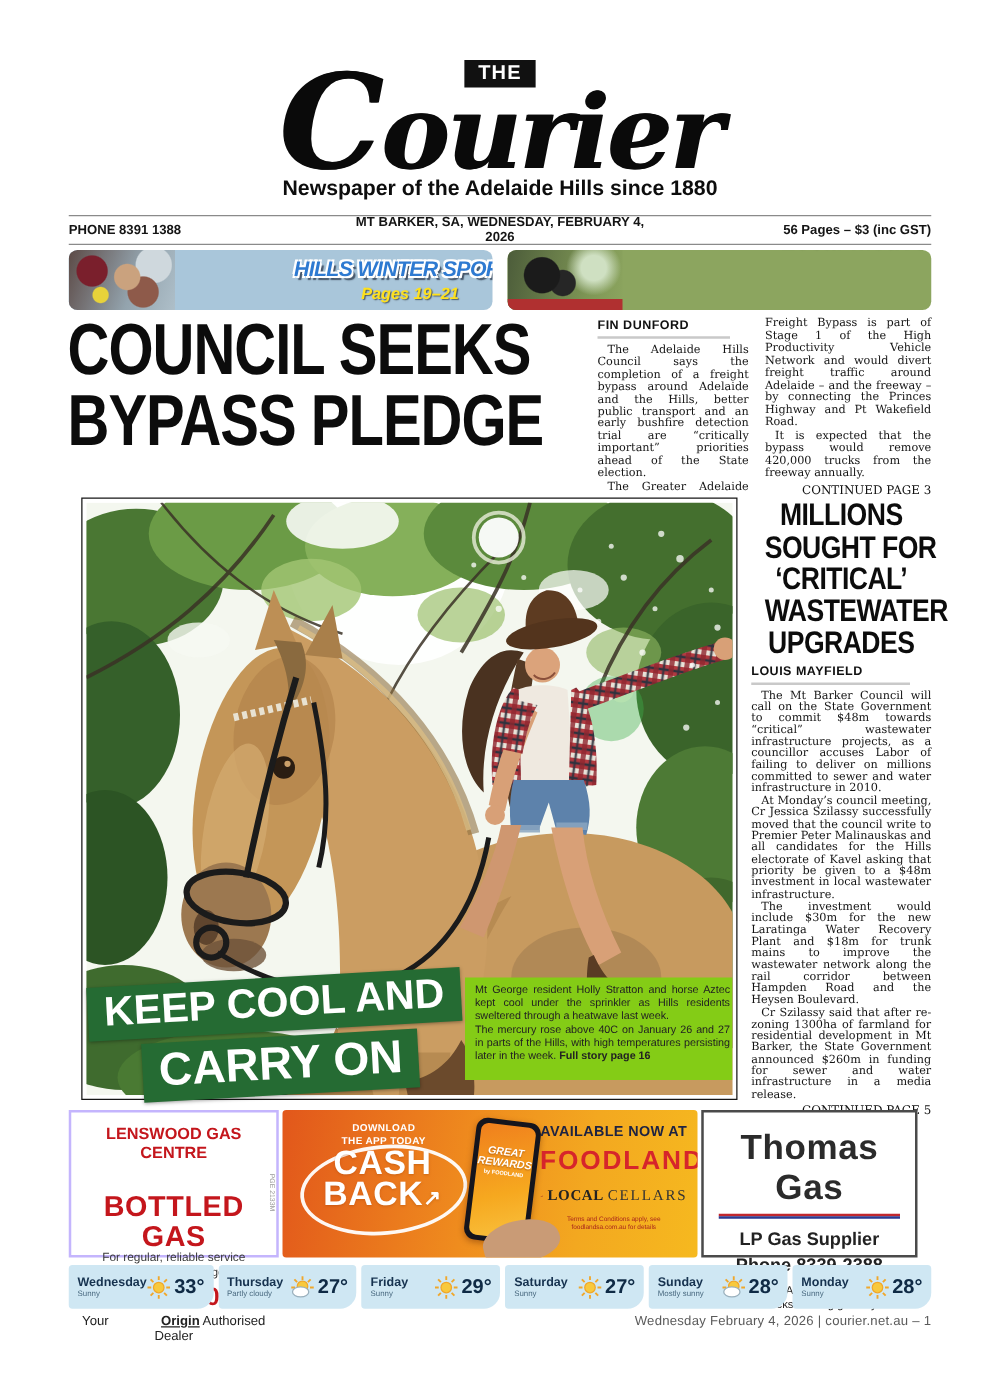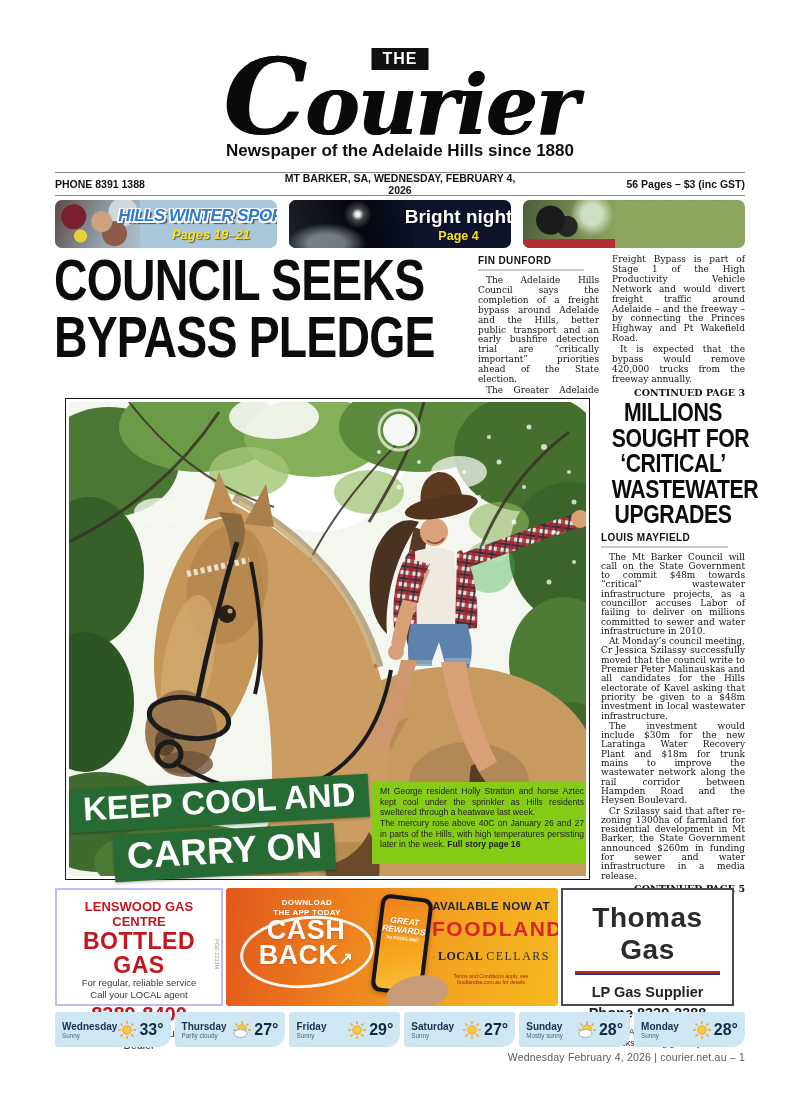--- a/index.html
+++ b/index.html
@@ -62,21 +62,21 @@
       font-weight:900;font-size:58px;line-height:0.98;letter-spacing:-1px;color:#0c0c0c;white-space:nowrap;}
   .byline{font-size:10px;font-weight:800;letter-spacing:0.4px;color:#111;
       border-bottom:2px solid #c9c9c9;padding-bottom:3px;margin-bottom:5px;width:88%;}
   .lead-cols{position:absolute;left:478px;top:255px;width:267px;display:flex;gap:13px;}
   .lead-col1{width:121px;}
   .lead-col2{width:133px;}
   .serif-body{font-family:"DejaVu Serif",serif;font-size:9px;line-height:9.9px;text-align:justify;color:#141414;}
   .serif-body p{margin:0 0 1px 0;text-indent:8px;}
   .serif-body p.noindent{text-indent:0;}
   .serif-body p.spread{text-align-last:justify;}
-  .continued{font-size:9.5px;font-weight:700;text-align:right;margin-top:3px;color:#111;}
+  .continued{font-size:9.5px;font-weight:400;text-align:right;margin-top:3px;color:#111;}
 
   
   .photo-box{position:absolute;left:65px;top:398px;width:525px;height:482px;border:1.5px solid #161616;
       background:#fff;padding:3px;box-sizing:border-box;}
   .photo-inner{position:relative;width:100%;height:100%;overflow:hidden;}
   .caption-panel{position:absolute;right:0;bottom:12px;width:214px;height:82px;background:#84cc16;
       padding:4px 2px 2px 8px;box-sizing:border-box;font-size:8.6px;line-height:1.24;text-align:justify;color:#222;}
   .caption-panel .cap{margin:0;}
   .caption-ref{font-weight:800;}
   .green-banner{position:absolute;background:#256b33;color:#fff;font-weight:900;white-space:nowrap;
@@ -89,21 +89,21 @@
   .side-headline{text-align:center;color:#0c0c0c;margin-bottom:4px;}
   .side-headline div{font-weight:900;font-size:25px;line-height:1.02;letter-spacing:-0.5px;
       transform:scaleX(0.85);transform-origin:50% 50%;white-space:nowrap;}
   .side-body{font-size:9px;line-height:9.3px;}
 
   
   .ad-row{position:absolute;left:55px;top:888px;width:690px;height:118px;display:flex;gap:3px;}
   .ad-lenswood{position:relative;width:168px;box-sizing:border-box;border:2px solid #c4b5fd;background:#fff;
       text-align:center;padding-top:9px;}
   .lw-name{color:#c4161c;font-weight:800;font-size:13px;}
-  .lw-product{color:#c4161c;font-weight:800;font-size:23px;letter-spacing:0.5px;line-height:1.05;}
+  .lw-product{color:#c4161c;font-weight:800;font-size:23px;letter-spacing:0.5px;line-height:1.05;margin-top:24px;}
   .lw-line{color:#3a3a3a;font-size:9.5px;line-height:1.25;}
   .lw-phone{color:#c4161c;font-weight:800;font-size:20px;margin-top:2px;}
   .lw-dealer{color:#222;font-size:10.5px;margin-top:1px;}
   .lw-dealer b{text-decoration:underline;margin-left:39px;}
   .lw-code{position:absolute;right:1px;top:56%;transform:translateY(-50%);writing-mode:vertical-rl;
       font-size:5.5px;color:#999;}
   .ad-foodland{position:relative;width:332px;border-radius:3px;overflow:hidden;
       background:linear-gradient(100deg,#e2571b,#ef8c1e 45%,#f3a820 72%,#f6b91f);}
   .fl-download{position:absolute;left:26px;top:10px;width:110px;text-align:center;color:#fff;font-weight:800;
       font-size:8px;line-height:1.2;letter-spacing:0.3px;}
@@ -161,27 +161,20 @@
     <div class="mid">MT BARKER, SA, WEDNESDAY, FEBRUARY 4, 2026</div>
     <div class="right">56 Pages – $3 (inc GST)</div>
   </div>
 
   <div class="promo-row">
     <div class="promo promo1">
       <div class="img"></div>
       <div class="txt">
         <div class="t-sports">HILLS WINTER SPORTS</div>
         <div class="t-pages">Pages 19–21</div>
-      </div>
-    </div>
-    <div class="promo promo2">
-      <div class="img"></div>
-      <div class="txt">
-        <div class="t-white">Bright night</div>
-        <div class="t-yellow">Page 4</div>
       </div>
     </div>
     <div class="promo promo3">
       <div class="img"></div>
       <div class="txt">
         <div class="t-white">Local-motive</div>
         <div class="t-yellow">Back page</div>
       </div>
     </div>
   </div>

